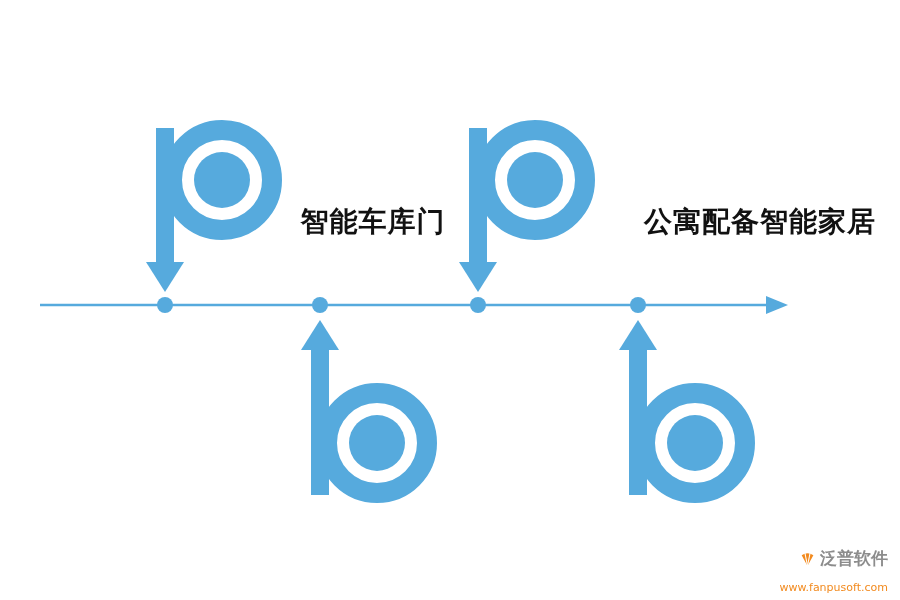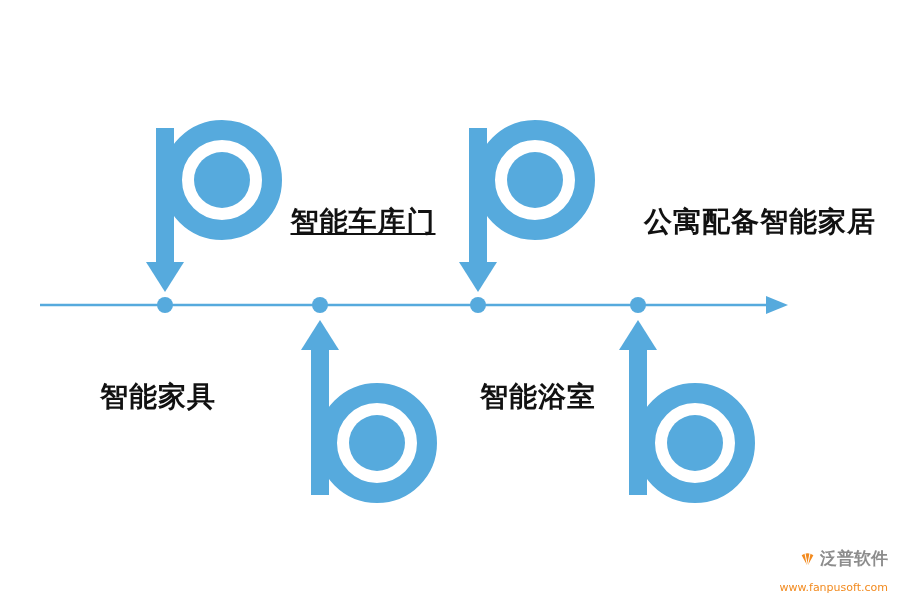--- a/index.html
+++ b/index.html
@@ -92,27 +92,25 @@
     </g>
 
     <g>
       <circle cx="695" cy="443" r="50" fill="none" class="blue-stroke" stroke-width="20"></circle>
       <circle cx="695" cy="443" r="28" class="blue-fill"></circle>
       <rect x="629" y="348" width="18" height="147" class="blue-fill"></rect>
       <polygon points="619,350 657,350 638,320" class="blue-fill"></polygon>
     </g>
   </svg>
 
-  <div class="milestone-label" style="left:363px; top:203px;text-decoration:underline;">智能车库门</div>
+  <div class="milestone-label" style="left:373px; top:203px;">智能车库门</div>
 
   <div class="milestone-label" style="left:717px; top:203px;margin-left:43px;">公寓配备智能家居</div>
 
-  <div class="milestone-label" style="left:158px; top:378px;">智能家具</div>
 
-  <div class="milestone-label" style="left:538px; top:378px;">智能浴室</div>
 
   <div class="watermark">
     <div class="brand-row">
       <svg width="17" height="17" viewBox="0 0 16 16">
         <path d="M8 15 L2.5 5 A9.5 9.5 0 0 1 13.5 5 Z" fill="#F28A1E"></path>
         <line x1="8" y1="15" x2="5.5" y2="2.5" stroke="#ffffff" stroke-width="1"></line>
         <line x1="8" y1="15" x2="10.5" y2="2.5" stroke="#ffffff" stroke-width="1"></line>
       </svg>
       <span class="brand">泛普软件</span>
     </div>

